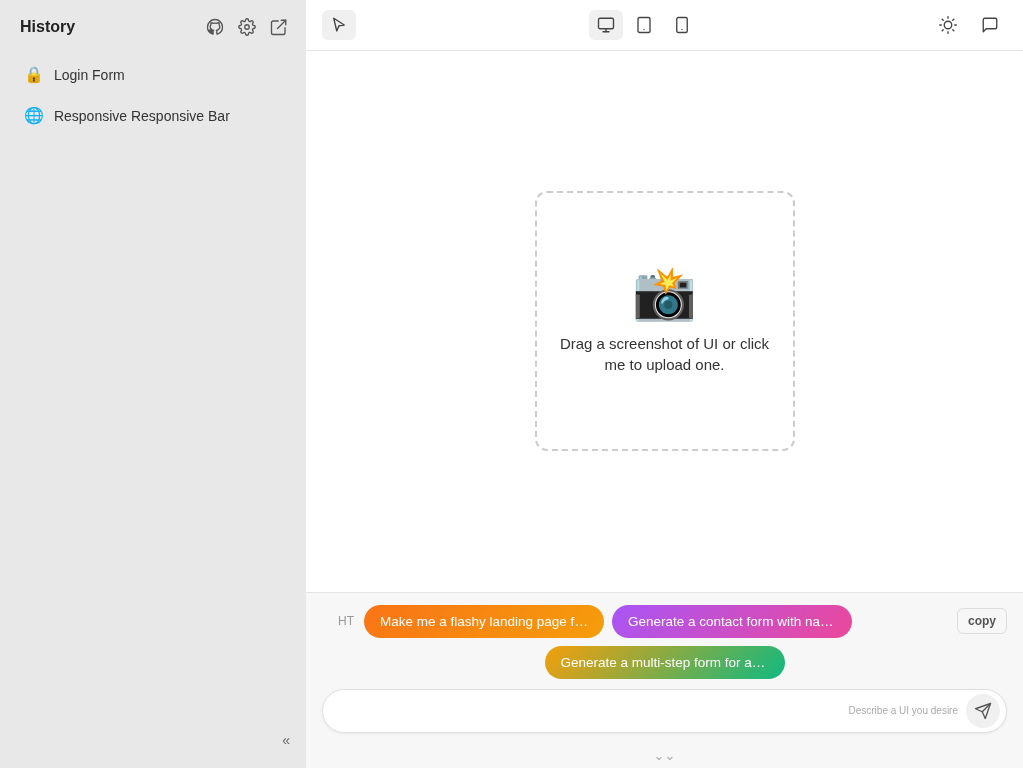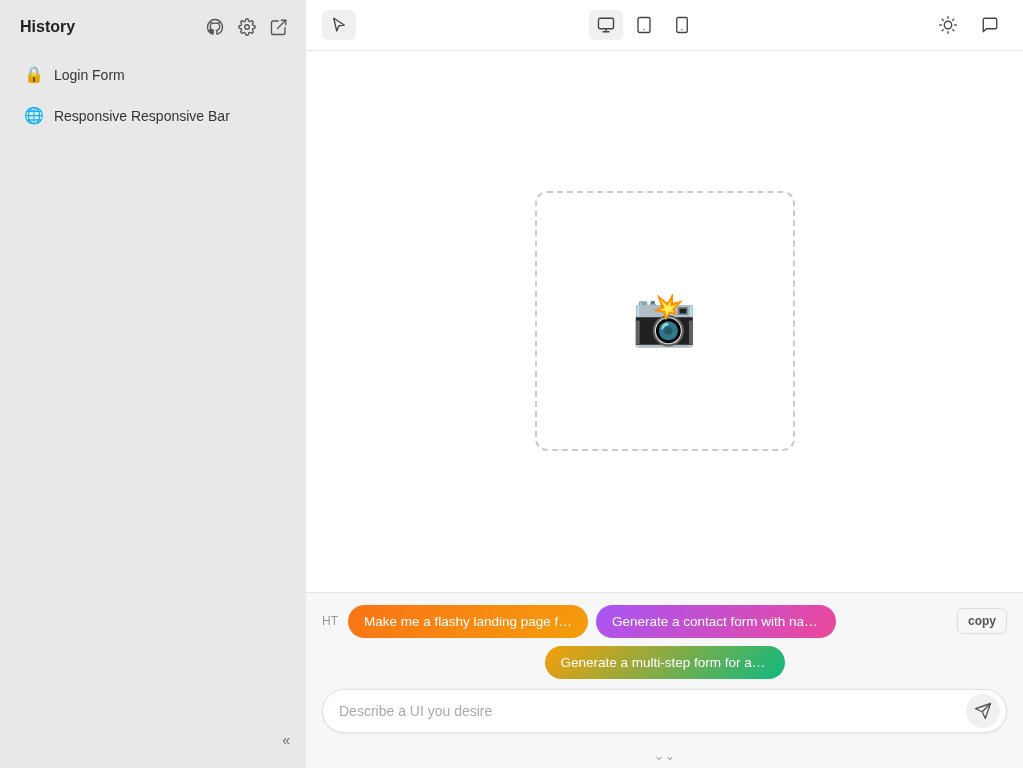--- a/index.html
+++ b/index.html
@@ -184,21 +184,21 @@
     .bottom-area {
       background: #f7f7f7;
       padding: 0;
       border-top: 1px solid #e5e5e5;
     }
 
     .prompt-chips-row {
       display: flex;
       align-items: center;
       gap: 8px;
-      padding: 12px 16px 0 16px;
+      padding: 12px 16px 0 32px;
       position: relative;
       overflow: hidden;
     }
 
     .ht-label {
       font-size: 12px;
       color: #999;
       font-weight: 500;
       white-space: nowrap;
       margin-right: 2px;
@@ -259,24 +259,25 @@
       border: 1px solid #e0e0e0;
       padding: 4px 6px 4px 16px;
       gap: 8px;
       box-shadow: 0 1px 3px rgba(0,0,0,0.06);
     }
 
     .input-field {
       flex: 1;
       border: none;
       outline: none;
-      font-size: 14px;
+      font-size: 10px;
       color: #be185d;
       background: transparent;
       padding: 8px 0;
+      text-align: right;
     }
 
     .input-field::placeholder {
       color: #aaa;
     }
 
     .send-btn {
       background: #f0f0f0;
       border: none;
       border-radius: 50%;
@@ -405,20 +406,21 @@
         <svg viewBox="0 0 24 24">
           <path d="M21 15a2 2 0 01-2 2H7l-4 4V5a2 2 0 012-2h14a2 2 0 012 2z"></path>
         </svg>
       </button>
     </div>
   </div>
 
   <div class="preview-area">
     <div class="upload-zone">
       <div class="camera-emoji">📸</div>
+      <div class="upload-title">Drag a screenshot of UI or click me to upload one.</div>
     </div>
   </div>
 
   <div class="bottom-area">
     <div class="prompt-chips-row">
       <span class="ht-label">HT</span>
       <button class="chip chip-orange">Make me a flashy landing page for an ...</button>
       <button class="chip chip-purple">Generate a contact form with name, e...</button>
       <button class="copy-btn">copy</button>
     </div>

